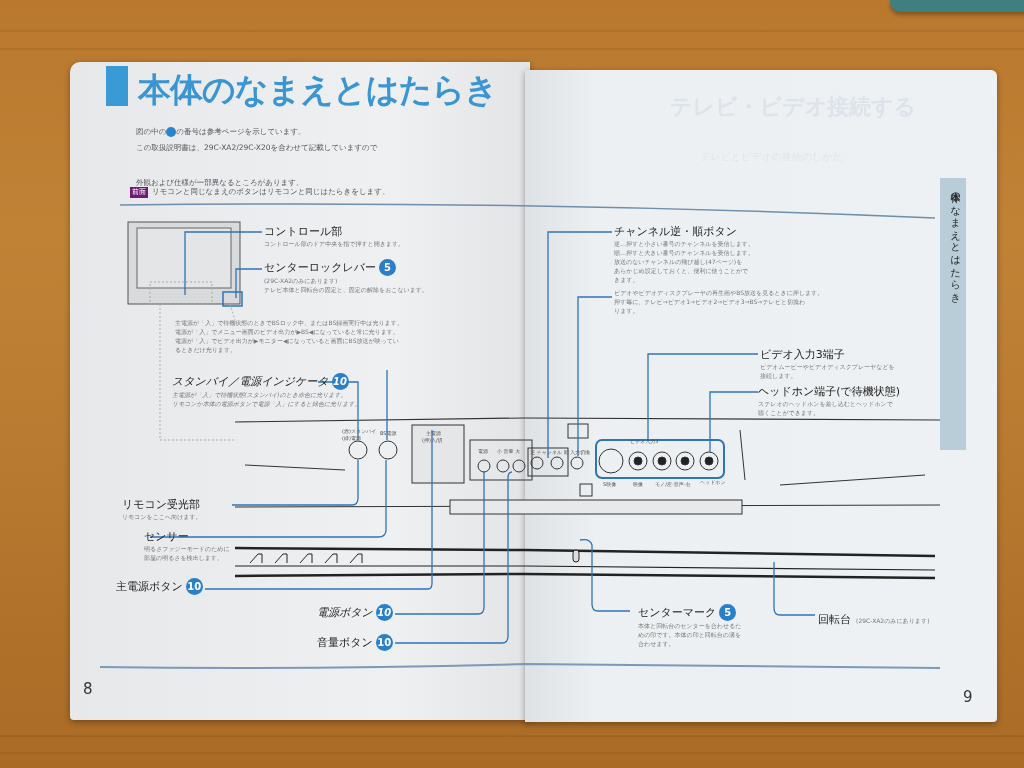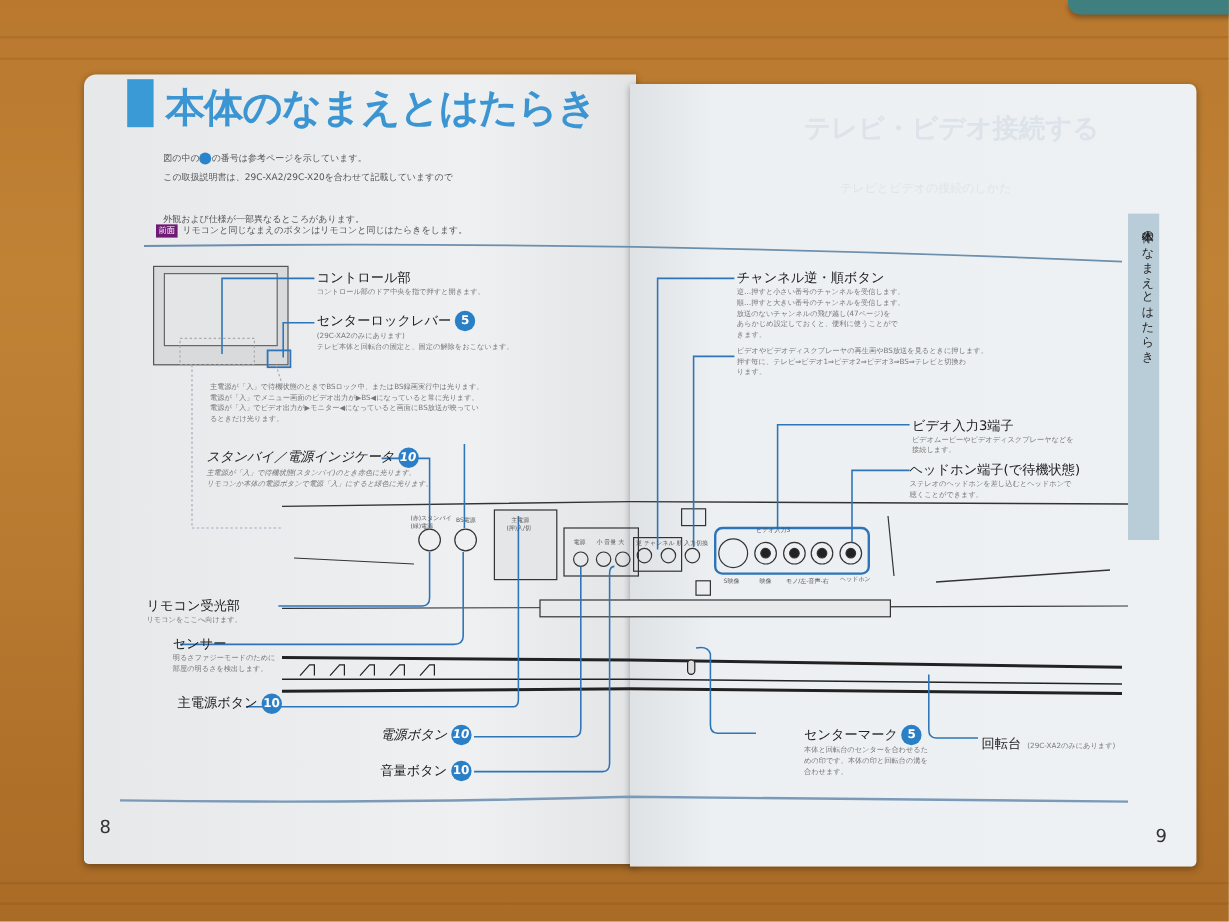--- a/index.html
+++ b/index.html
@@ -154,21 +154,21 @@
 </div>
 <div class="abs" style="left:122px;top:497px;">
   <div class="label">リモコン受光部</div>
   <div class="desc">リモコンをここへ向けます。</div>
 </div>
 <div class="abs" style="left:120px;top:529px;margin-left:24px;">
   <div class="label">センサー</div>
   <div class="desc">明るさファジーモードのために</div>
   <div class="desc">部屋の明るさを検出します。</div>
 </div>
-<div class="abs" style="left:116px;top:578px;margin-left:32px;">
+<div class="abs" style="left:116px;top:578px;">
   <div class="label"><span>主電源ボタン</span><span class="badge">10</span></div>
 </div>
 <div class="abs" style="left:317px;top:604px;font-style:italic;">
   <div class="label"><span>電源ボタン</span><span class="badge">10</span></div>
 </div>
 <div class="abs" style="left:317px;top:634px;">
   <div class="label"><span>音量ボタン</span><span class="badge">10</span></div>
 </div>
 
 <div class="abs pagenum" style="left:83px;top:680px;">8</div>
@@ -209,21 +209,21 @@
 <div class="abs" style="left:760px;top:347px;">
   <div class="label">ビデオ入力3端子</div>
   <div class="desc">ビデオムービーやビデオディスクプレーヤなどを</div>
   <div class="desc">接続します。</div>
 </div>
 <div class="abs" style="left:758px;top:384px;">
   <div class="label">ヘッドホン端子(で待機状態)</div>
   <div class="desc">ステレオのヘッドホンを差し込むとヘッドホンで</div>
   <div class="desc">聴くことができます。</div>
 </div>
-<div class="abs" style="left:670px;top:604px;">
+<div class="abs" style="left:638px;top:604px;">
   <div class="label"><span>センターマーク</span><span class="badge">5</span></div>
   <div class="desc">本体と回転台のセンターを合わせるた</div>
   <div class="desc">めの印です。本体の印と回転台の溝を</div>
   <div class="desc">合わせます。</div>
 </div>
 <div class="abs" style="left:818px;top:608px;">
   <span class="label">回転台</span>
   <span class="desc">(29C-XA2のみにあります)</span>
 </div>
 

